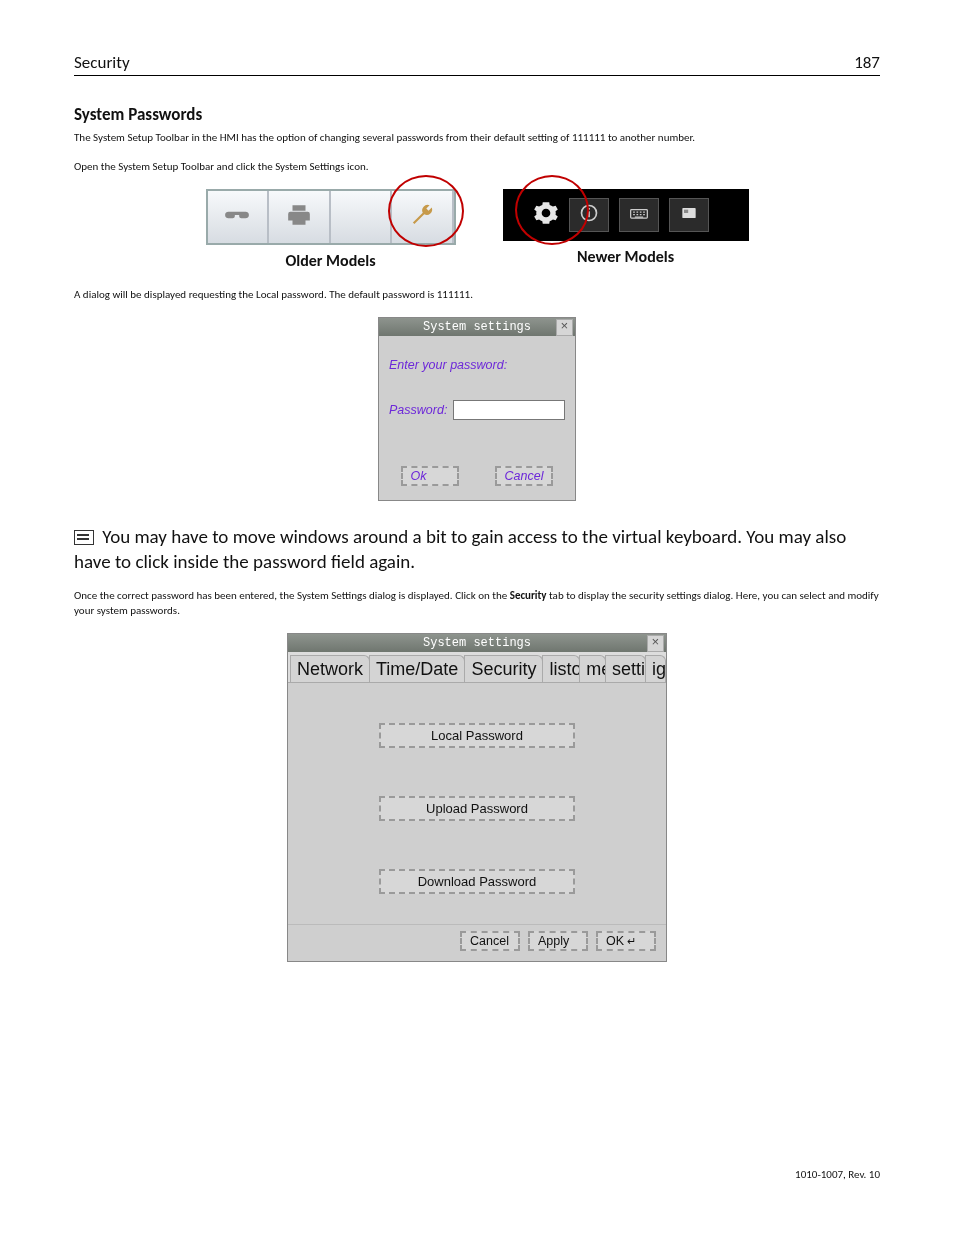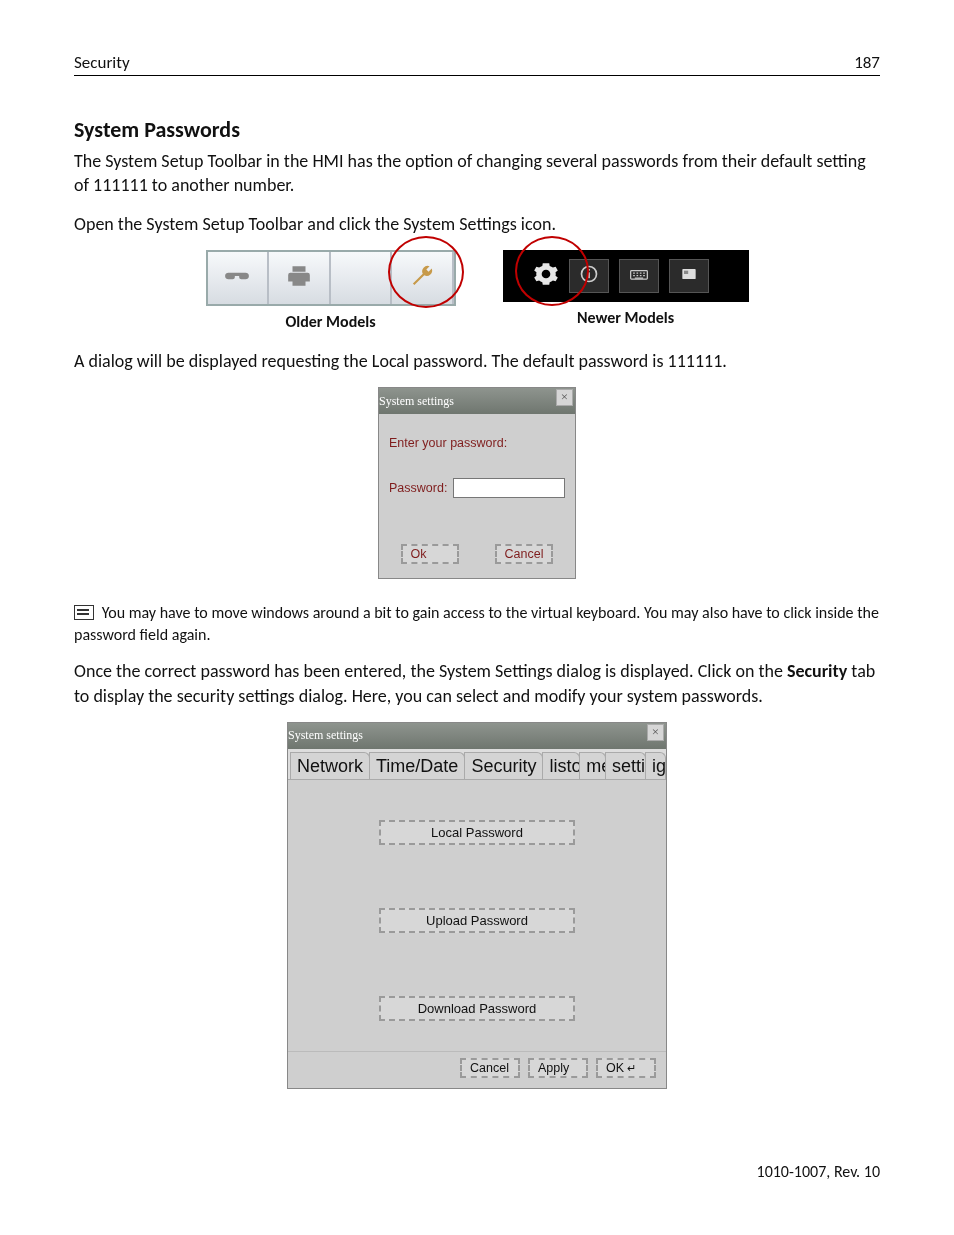--- a/index.html
+++ b/index.html
@@ -18,26 +18,26 @@
   }
   .hdr {
     display: flex;
     justify-content: space-between;
     font-size: 17px;
     border-bottom: 1px solid #000;
     padding-bottom: 2px;
   }
   .hdr span { text-decoration: none; }
   h3.section {
-    font-size: 22px;
+    font-size: 17px;
     font-weight: bold;
-    margin: 40px 0 6px 0;
+    margin: 28px 0 6px 0;
   }
   p.body {
-    font-size: 18px;
+    font-size: 11px;
     line-height: 1.35;
     margin: 6px 0 14px 0;
   }
   .models-row {
     display: flex;
     gap: 47px;
     justify-content: center;
     margin: 10px 0 6px 0;
   }
   .model-col { text-align: center; }
@@ -109,47 +109,49 @@
     pointer-events: none;
   }
   
   .dlg {
     margin: 8px auto 18px auto;
     background: #cfcfcf;
     border: 1px solid #888;
   }
   .dlg1 { width: 196px; }
   .titlebar {
-    height: 26px;
+    height: 18px;
     background: linear-gradient(#8e948e, #6f766f);
     color: #fff;
     font-size: 12px;
     display: flex;
     align-items: center;
-    position: relative;
-    font-family: Liberation Serif, serif;
+    justify-content: center;
+    position: relative;
+    font-family: Liberation Mono, monospace;
   }
   .titlebar .x {
     position: absolute;
     right: 2px;
     top: 1px;
     width: 15px;
     height: 15px;
     background: #d6d6d6;
     color: #555;
     font-size: 13px;
     line-height: 14px;
     text-align: center;
     border: 1px solid #aaa;
   }
   .dlg-body1 {
     padding: 22px 10px 14px 10px;
     font-family: Verdana, Arial, sans-serif;
     font-size: 12.5px;
-    color: #7f1d1d;
+    color: #6d28d9;
+    font-style: italic;
   }
   .dlg-body1 .row2 { margin-top: 28px; display: flex; align-items: center; gap: 6px; }
   .pw-input {
     flex: 1;
     height: 18px;
     background: #fff;
     border: 1px solid #777;
   }
   .btnrow {
     margin-top: 46px;
@@ -159,21 +161,21 @@
   }
   .dashbtn {
     min-width: 58px;
     padding: 1px 8px;
     background: #d7d7d7;
     border: 2px dashed #9a9a9a;
     font-family: Verdana, Arial, sans-serif;
     font-size: 12.5px;
     box-sizing: border-box;
   }
-  .notep { font-size: 16px; line-height: 1.35; margin: 23px 0 14px 0; }
+  .notep { font-size: 19px; line-height: 1.35; margin: 23px 0 14px 0; }
   .note-icon {
     display: inline-block;
     width: 18px;
     height: 13px;
     border: 1px solid #333;
     position: relative;
     vertical-align: -2px;
     margin-right: 4px;
     background: #fff;
   }
@@ -205,21 +207,21 @@
     margin-left: -1px;
     white-space: nowrap;
   }
   .tab.first { margin-left: 2px; }
   .tab.partial { overflow: hidden; }
   .dlg-body2 {
     padding: 40px 20px 30px 20px;
     display: flex;
     flex-direction: column;
     align-items: center;
-    gap: 63px;
+    gap: 48px;
   }
   .longbtn {
     width: 192px;
     padding: 3px 0;
     background: #d7d7d7;
     border: 2px dashed #9a9a9a;
     font-family: Verdana, Arial, sans-serif;
     font-size: 13px;
     text-align: center;
   }
@@ -228,21 +230,21 @@
     padding: 6px 10px 10px 10px;
     display: flex;
     justify-content: flex-end;
     gap: 8px;
   }
   .dlg-foot .dashbtn { min-width: 60px; }
   .footer-rev {
     position: absolute;
     right: 74px;
     bottom: 54px;
-    font-size: 16px;
+    font-size: 11px;
     margin-left: 20px;
   }
   .enter-icon { font-size: 11px; margin-left: 3px; }
   
   svg.ic { width: 26px; height: 26px; }
   svg.ic-sm { width: 20px; height: 20px; }
 </style>
 </head>
 <body>
 

